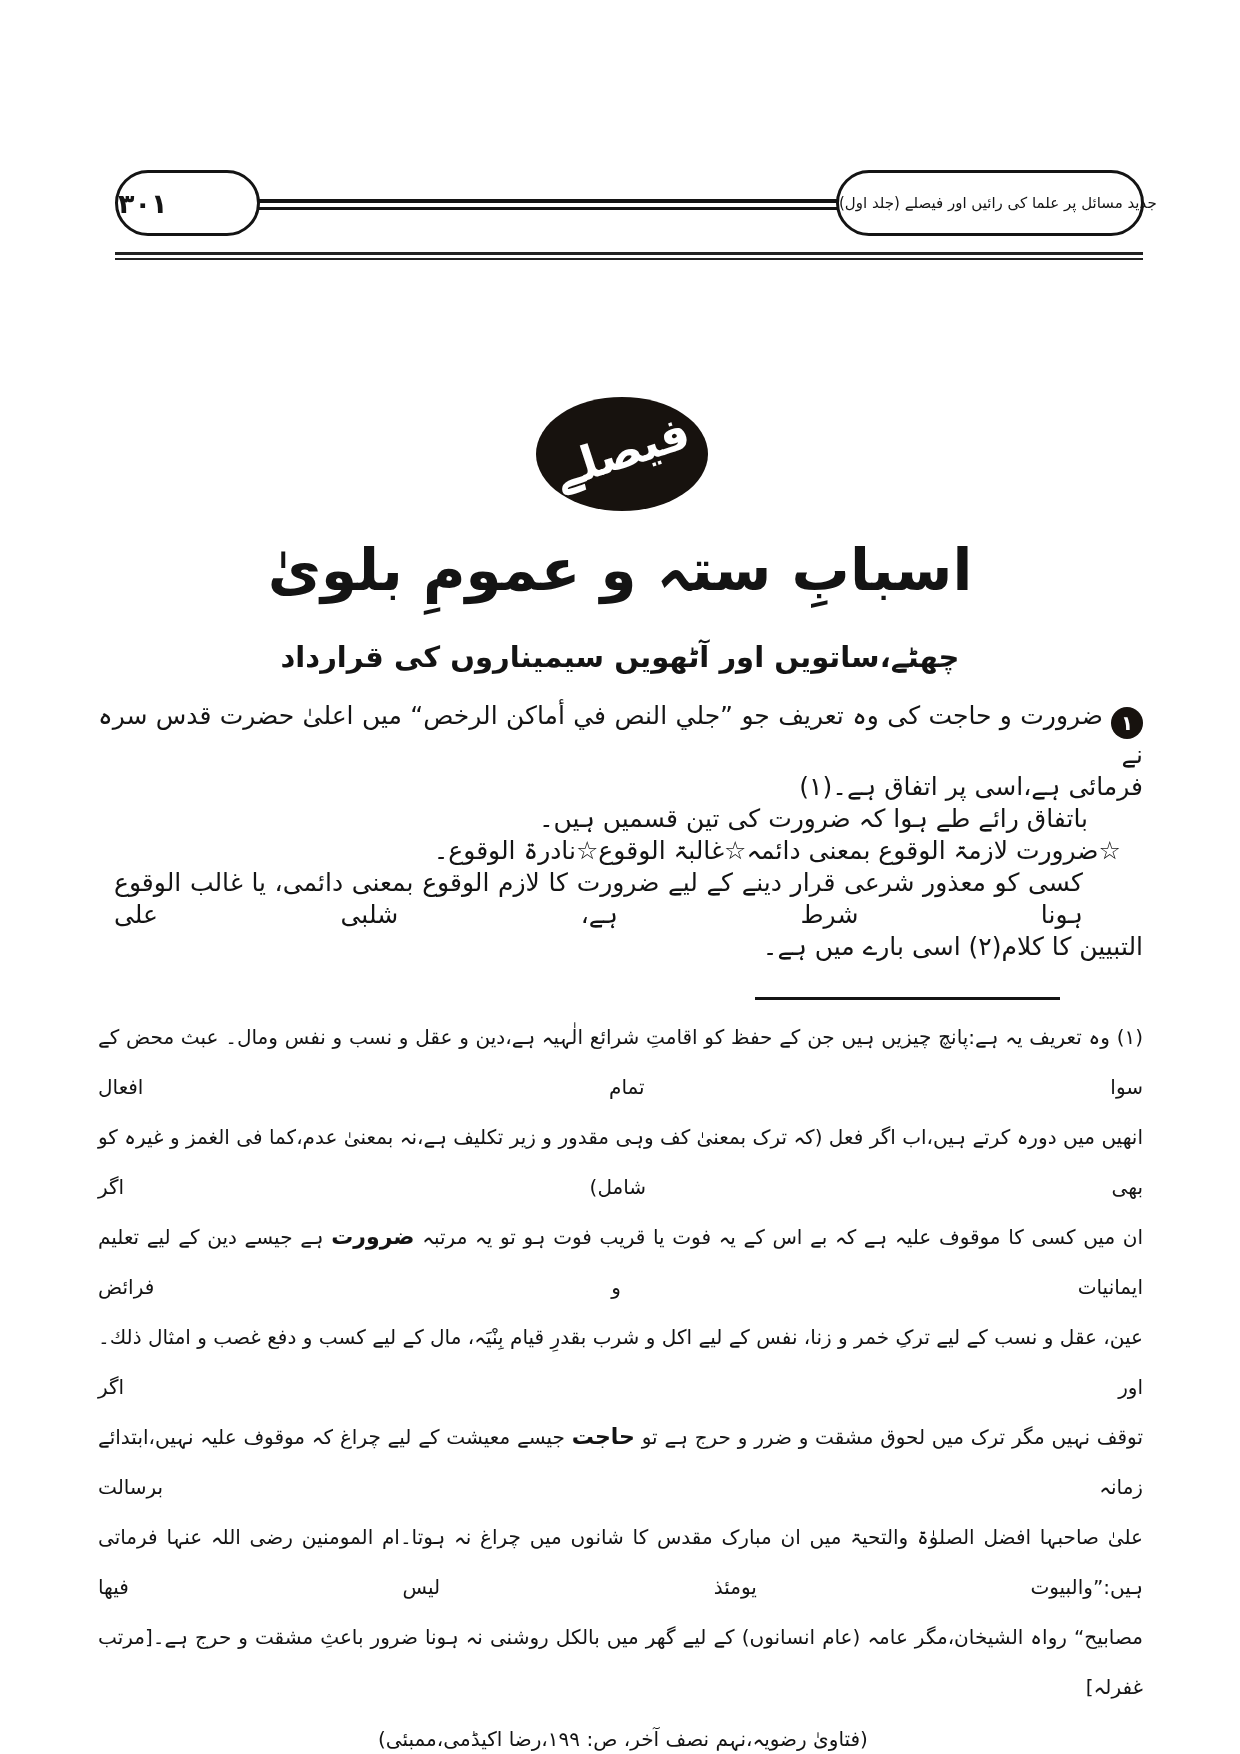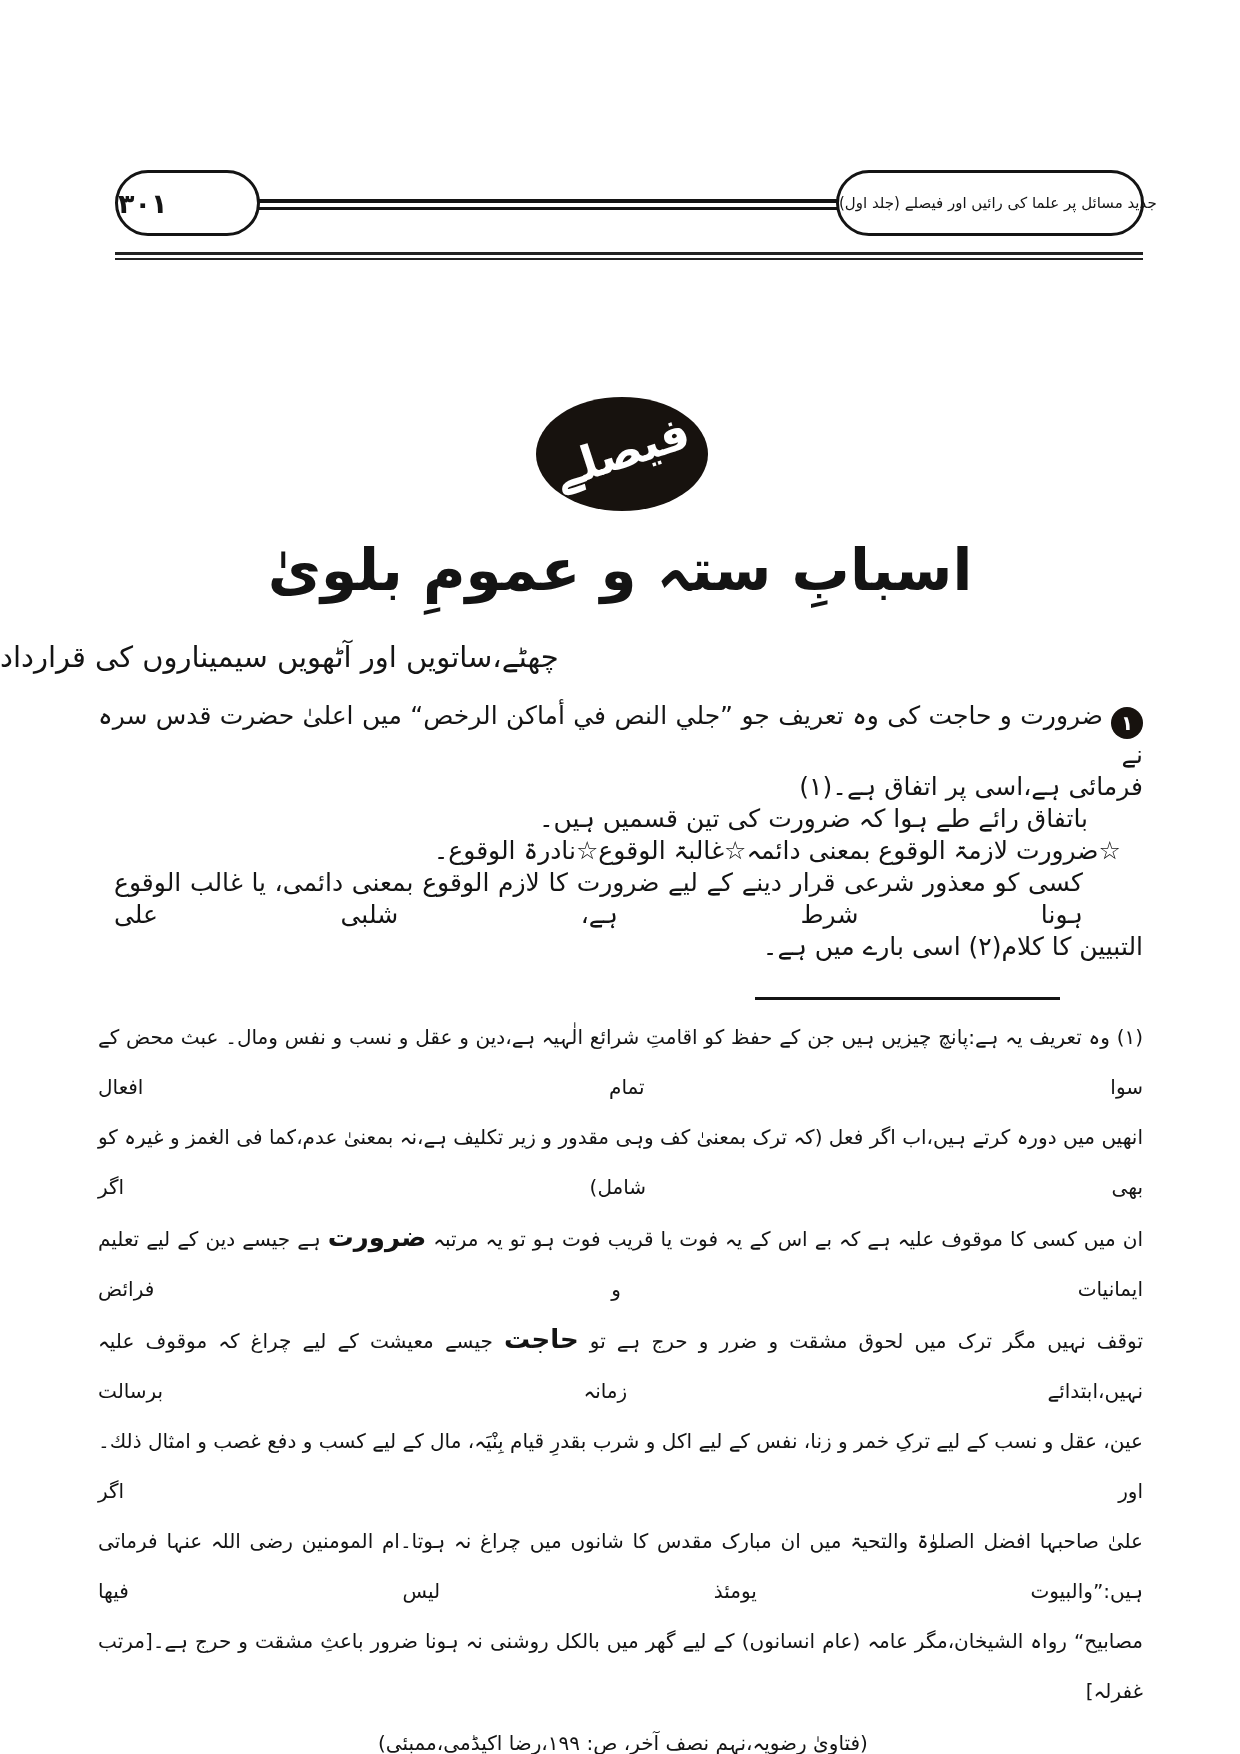--- a/index.html
+++ b/index.html
@@ -41,21 +41,21 @@
     line-height:1;
   }
   
   .main-heading{
     position:absolute;left:0;top:536px;width:100%;
     text-align:center;font-size:58px;font-weight:bold;
     letter-spacing:1px;
   }
   .sub-heading{
     position:absolute;left:0;top:640px;width:100%;
-    text-align:left;font-size:29px;font-weight:normal;
+    text-align:center;font-size:29px;font-weight:bold;
   }
   
   .body-block{
     position:absolute;left:98px;top:700px;width:1045px;
     font-size:25px;line-height:32px;direction:rtl;
   }
   .ln{direction:rtl;}
   .j{text-align:justify;text-align-last:justify;}
   .r{text-align:right;}
   .l{text-align:left;}
@@ -70,21 +70,21 @@
   .indent-r-22{padding-right:22px;}
   
   .fn-sep{
     position:absolute;left:755px;top:997px;width:305px;height:0;
     border-top:3px solid #141414;
   }
   .fn-block{
     position:absolute;left:98px;top:1012px;width:1045px;
     font-size:20px;line-height:50px;direction:rtl;
   }
-  .fn-block b{font-weight:bold;font-size:26px;}
+  .fn-block b{font-weight:bold;font-size:22px;}
   .citation{padding-left:280px;margin-top:2px;}
 </style>
 </head>
 <body>
 
 <div class="page">
 
   <div class="hdr-mid-rule"></div>
   <div class="hdr-box hdr-box-page">
     <span>۳۰۱</span>
@@ -113,23 +113,23 @@
   </div>
 
   <div class="fn-sep"></div>
 
   <div class="fn-block">
     <div class="ln j">(۱) وہ تعریف یہ ہے:پانچ چیزیں ہیں جن کے حفظ کو اقامتِ شرائع الٰہیہ ہے،دین و عقل و نسب و نفس ومال۔ عبث محض کے سوا تمام افعال</div>
     <div class="ln j">انھیں میں دورہ کرتے ہیں،اب اگر فعل (کہ ترک بمعنیٰ کف وہی مقدور و زیر تکلیف ہے،نہ بمعنیٰ عدم،کما فی الغمز و غیرہ کو بھی شامل) اگر</div>
     <div class="ln j">
       <span>ان میں کسی کا موقوف علیہ ہے کہ بے اس کے یہ فوت یا قریب فوت ہو تو یہ مرتبہ </span><b>ضرورت</b><span> ہے جیسے دین کے لیے تعلیم ایمانیات و فرائض</span>
     </div>
+    <div class="ln j">عین، عقل و نسب کے لیے ترکِ خمر و زنا، نفس کے لیے اکل و شرب بقدرِ قیام بِنْیَہ، مال کے لیے کسب و دفع غصب و امثال ذلك۔ اور اگر</div>
     <div class="ln j">
       <span>توقف نہیں مگر ترک میں لحوق مشقت و ضرر و حرج ہے تو </span><b>حاجت</b><span> جیسے معیشت کے لیے چراغ کہ موقوف علیہ نہیں،ابتدائے زمانہ برسالت</span>
     </div>
-    <div class="ln j">عین، عقل و نسب کے لیے ترکِ خمر و زنا، نفس کے لیے اکل و شرب بقدرِ قیام بِنْیَہ، مال کے لیے کسب و دفع غصب و امثال ذلك۔ اور اگر</div>
     <div class="ln j">علیٰ صاحبہا افضل الصلوٰۃ والتحیۃ میں ان مبارک مقدس کا شانوں میں چراغ نہ ہوتا۔ام المومنین رضی اللہ عنہا فرماتی ہیں:”والبیوت یومئذ لیس فیها</div>
     <div class="ln j">مصابیح“ رواہ الشیخان،مگر عامہ (عام انسانوں) کے لیے گھر میں بالکل روشنی نہ ہونا ضرور باعثِ مشقت و حرج ہے۔[مرتب غفرلہ]</div>
     <div class="ln l citation">(فتاویٰ رضویہ،نہم نصف آخر، ص: ۱۹۹،رضا اکیڈمی،ممبئی)</div>
 
   </div>
 
 </div>
 
 </body></html>

